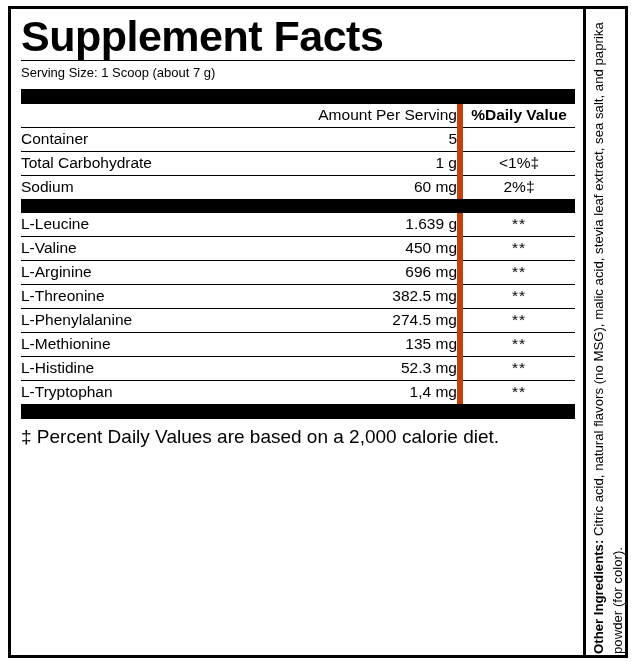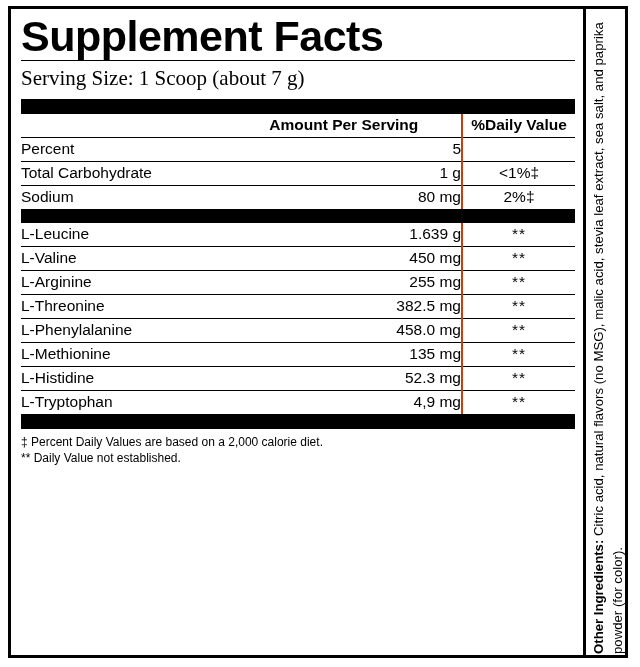--- a/index.html
+++ b/index.html
@@ -43,24 +43,23 @@
     font-size: 43px;
     font-weight: bold;
     letter-spacing: -0.5px;
     line-height: 1;
     margin-top: 6px;
     margin-bottom: 2px;
     white-space: nowrap;
   }
 
   .serving-line {
-    font-size: 21px;
+    font-size: 13px;
     line-height: 1.28;
     white-space: nowrap;
-    font-family: Liberation Serif, serif;
   }
 
   .bar-thick {
     height: 15px;
     background: #000;
     margin-top: 7px;
   }
   .bar-med {
     height: 14px;
     background: #000;
@@ -81,33 +80,33 @@
     white-space: nowrap;
   }
   table.facts tr.line td {
     border-bottom: 1px solid #000;
   }
   td.nm { text-align: left; }
   td.amt { text-align: right; padding-right: 8px; }
   td.dv {
     text-align: center;
     width: 112px;
-    border-left: 2px solid #c2410c;
+    border-left: 6px solid #c2410c;
     padding-left: 2px;
   }
   .hdr td {
     font-size: 15.5px;
     padding-bottom: 2px;
   }
-  .hdr td.amt { font-weight: bold; text-align: center; }
+  .hdr td.amt { font-weight: normal; text-align: right; }
   .hdr td.dv { font-weight: bold; text-align: center; }
   .stars { letter-spacing: 1px; }
 
   .footnote {
-    font-size: 12px;
+    font-size: 19px;
     line-height: 1.35;
     padding-top: 5px;
   }
   .footnote div { white-space: nowrap; }
 
   
   .vert {
     position: absolute;
     transform-origin: left top;
     transform: rotate(-90deg);
@@ -135,32 +134,32 @@
     <div class="bar-thick"></div>
 
     <table class="facts">
       <tbody>
           <tr class="hdr line">
         <td class="nm"></td>
         <td class="amt">Amount Per Serving</td>
         <td class="dv">%Daily Value</td>
       </tr>
       <tr class="line">
-        <td class="nm">Percent</td>
+        <td class="nm">Container</td>
         <td class="amt">5</td>
         <td class="dv"></td>
       </tr>
       <tr class="line">
         <td class="nm">Total Carbohydrate</td>
         <td class="amt">1 g</td>
         <td class="dv">&lt;1%‡</td>
       </tr>
       <tr>
         <td class="nm">Sodium</td>
-        <td class="amt">80 mg</td>
+        <td class="amt">60 mg</td>
         <td class="dv">2%‡</td>
       </tr>
     </tbody>
       </table>
 
     <div class="bar-med"></div>
 
     <table class="facts">
       <tbody>
           <tr class="line">
@@ -168,56 +167,55 @@
         <td class="amt">1.639 g</td>
         <td class="dv stars">**</td>
       </tr>
       <tr class="line">
         <td class="nm">L-Valine</td>
         <td class="amt">450 mg</td>
         <td class="dv stars">**</td>
       </tr>
       <tr class="line">
         <td class="nm">L-Arginine</td>
-        <td class="amt">255 mg</td>
+        <td class="amt">696 mg</td>
         <td class="dv stars">**</td>
       </tr>
       <tr class="line">
         <td class="nm">L-Threonine</td>
         <td class="amt">382.5 mg</td>
         <td class="dv stars">**</td>
       </tr>
       <tr class="line">
         <td class="nm">L-Phenylalanine</td>
-        <td class="amt">458.0 mg</td>
+        <td class="amt">274.5 mg</td>
         <td class="dv stars">**</td>
       </tr>
       <tr class="line">
         <td class="nm">L-Methionine</td>
         <td class="amt">135 mg</td>
         <td class="dv stars">**</td>
       </tr>
       <tr class="line">
         <td class="nm">L-Histidine</td>
         <td class="amt">52.3 mg</td>
         <td class="dv stars">**</td>
       </tr>
       <tr>
         <td class="nm">L-Tryptophan</td>
-        <td class="amt">4,9 mg</td>
+        <td class="amt">1,4 mg</td>
         <td class="dv stars">**</td>
       </tr>
     </tbody>
       </table>
 
     <div class="bar-med" style="height:15px;"></div>
 
     <div class="footnote">
       <div>‡ Percent Daily Values are based on a 2,000 calorie diet.</div>
-      <div>** Daily Value not established.</div>
     </div>
 
   </div>
 
   <div id="sidecol">
     <div class="vert"><b>Other Ingredients:</b><span> Citric acid, natural flavors (no MSG), malic acid, stevia leaf extract, sea salt, and paprika powder (for color).</span></div>
   </div>
 
 </div>
 

